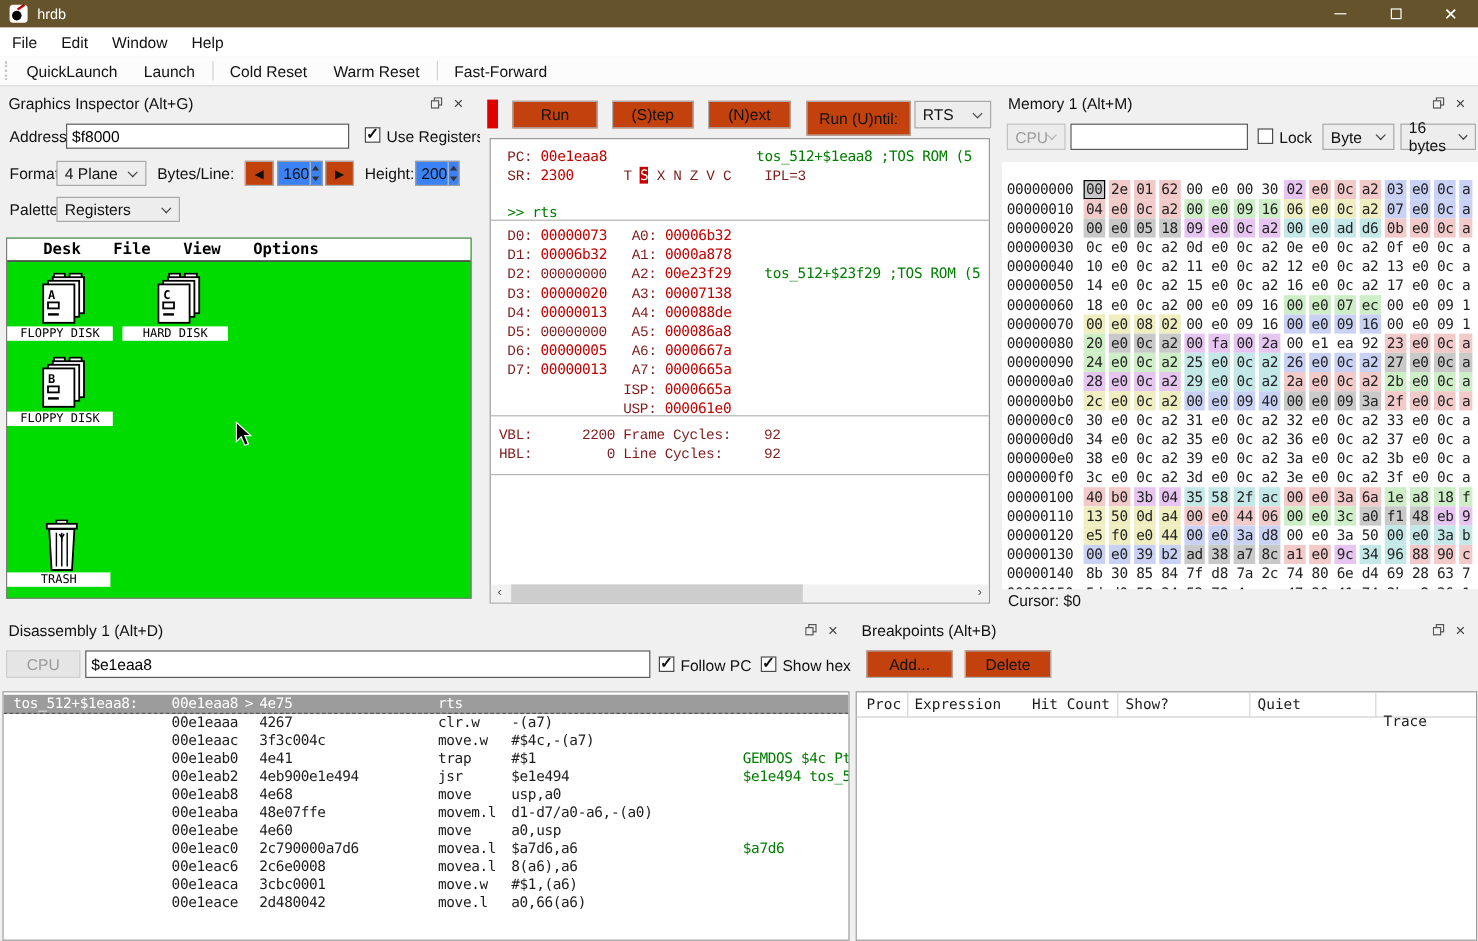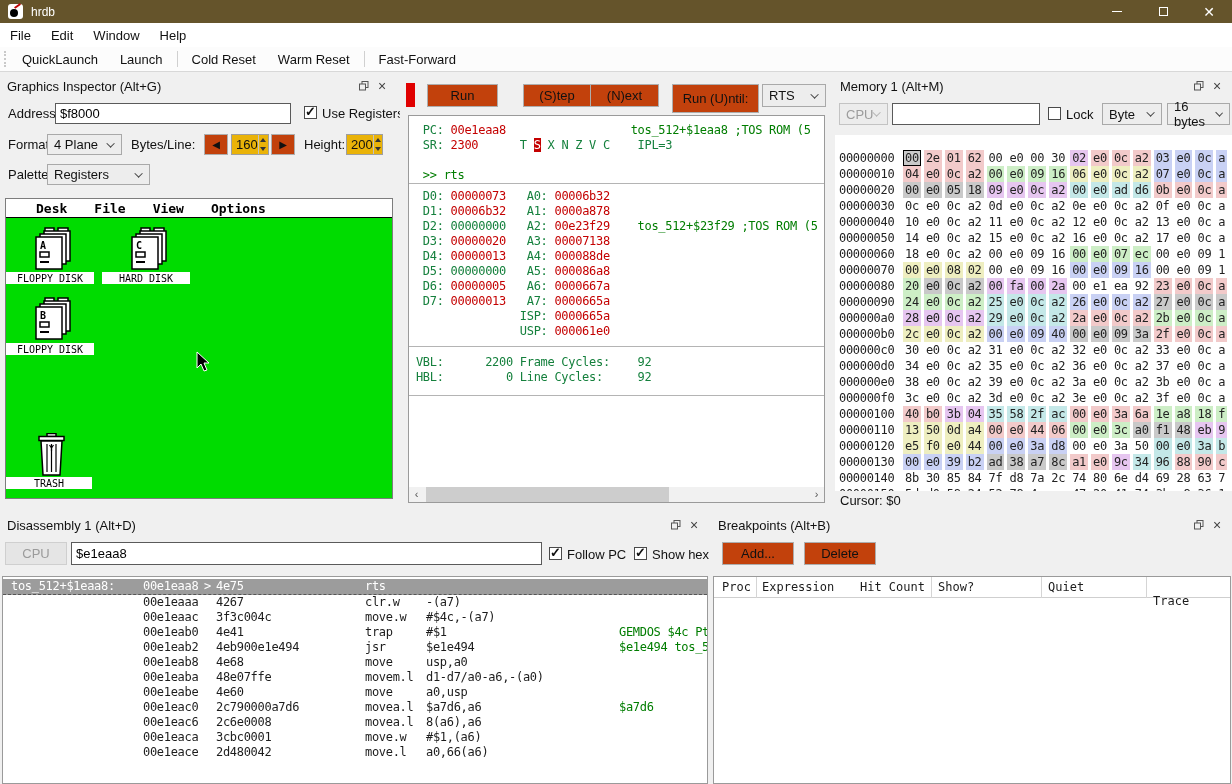--- a/index.html
+++ b/index.html
@@ -42,21 +42,21 @@
   .combo .chev { margin-left:auto; margin-right:6px; width:6px; height:6px; border:solid #444;
                  border-width:0 0 1.5px 1.5px; transform:rotate(-45deg) translateY(-2px); }
   .combo.disabled { color:#9c9c9c; background:#ececec; border-color:#c3c3c3; }
   .combo.disabled .chev { border-color:#b5b5b5; }
   .cbx { position:absolute; width:13px; height:13px; border:1px solid #4a4a4a; background:#fff; }
   .cbx.on::after { content:"\2713"; position:absolute; left:0px; top:-3px; font-size:13px; font-weight:bold; color:#101010; }
   .lbl { position:absolute; font-size:13px; white-space:nowrap; }
   .pbtn { position:absolute; background:#c2410c; border:1px solid #adadad; display:flex; align-items:center;
           justify-content:center; font-size:13px; }
   .pbtn.disabled { color:#9b9b9b; background:#e5e5e5; border-color:#cfcfcf; }
-  .spin { position:absolute; background:#eab308; border:1px solid #9f9f9f; display:flex; }
+  .spin { position:absolute; background:#3b82f6; border:1px solid #9f9f9f; display:flex; }
   .spin .sval { flex:1; display:flex; align-items:center; padding-left:4px; font-size:13px; }
   .spin .sbtns { width:13px; border-left:1px solid #c2c2c2; display:flex; flex-direction:column; }
   .spin .sbtns div { flex:1; display:flex; align-items:center; justify-content:center; }
   .tri-up { width:0; height:0; border-left:3px solid transparent; border-right:3px solid transparent; border-bottom:4px solid #333; }
   .tri-dn { width:0; height:0; border-left:3px solid transparent; border-right:3px solid transparent; border-top:4px solid #333; }
 
   
   #gfx { left:1px; top:75px; width:396px; height:436px; }
   #gem-desktop { position:absolute; left:4px; top:123px; width:388px; height:301px; border:1px solid #7d7d7d; background:#00dc00; }
   #gem-menubar { height:19px; background:#fff; border-bottom:1px solid #000; display:flex; align-items:center;
@@ -67,21 +67,21 @@
   #mouse-cursor { position:absolute; left:190px; top:152px; }
 
   
   #regs { left:400px; top:75px; width:432px; height:436px; }
   #run-indicator { position:absolute; left:6px; top:8px; width:9px; height:24px; background:#e00000; }
   #regbox { position:absolute; left:8px; top:40px; width:417px; height:388px; background:#fff;
             border:1px solid #9a9a9a; display:flex; flex-direction:column; }
   .regsec { border-bottom:1px solid #b4b4b4; }
   .rl { font-family:"DejaVu Sans Mono", monospace; font-size:12px; line-height:15px; letter-spacing:-0.3px;
         white-space:pre; }
-  .c-k { color:#15803d; } .c-r { color:#c40000; } .c-g { color:#007d00; }
+  .c-k { color:#7f1d1d;font-family:Liberation Mono, monospace; } .c-r { color:#c40000; } .c-g { color:#007d00; }
   .c-hl { color:#fff; background:#c40000; }
   #reg-top { height:68px; padding-top:7px; }
   #reg-main { height:163px; padding-top:5px; }
   #reg-cnt { height:49px; padding-top:8px; }
   #reg-rest { flex:1; border-bottom:none; position:relative; }
   .hscroll { position:absolute; left:0; bottom:0; right:0; height:15px; background:#f1f1f1; display:flex; align-items:center; }
   .hs-arrow { width:15px; text-align:center; font-size:11px; color:#555; line-height:15px; }
   .hs-track { flex:1; height:15px; position:relative; }
   .hs-thumb { position:absolute; left:2px; top:0; height:15px; width:63%; background:#cdcdcd; }
 
@@ -296,21 +296,21 @@
       <svg width="16" height="22">
           <polygon points="1,1 1,17 5,13 8,20 11,19 8,12 13,12" fill="#000" stroke="#fff" stroke-width="1"></polygon>
         </svg>
     </div>
   </div>
 </div>
 
 <div class="panel" id="regs">
   <div id="run-indicator"></div>
   <div class="pbtn" style="left:27px;top:9px;width:71px;height:23px">Run</div>
-  <div class="pbtn" style="left:123px;top:9px;width:68px;height:23px">(S)tep</div>
+  <div class="pbtn" style="left:110px;top:9px;width:68px;height:23px">(S)tep</div>
   <div class="pbtn" style="left:190px;top:9px;width:69px;height:23px">(N)ext</div>
   <div class="pbtn" style="left:272px;top:9px;width:87px;height:29px">Run (U)ntil:</div>
   <div class="combo" style="left:362px;top:9px;width:64px;height:23px">
     <span>RTS</span>
       <span class="chev"></span>
   </div>
   <div id="regbox">
     <div class="regsec" id="reg-top">
         <div class="rl"><span class="c-k">  PC: </span><span class="c-r">00e1eaa8</span><span class="c-k">                  </span><span class="c-g">tos_512+$1eaa8 ;TOS ROM (5</span></div>
         <div class="rl"><span class="c-k">  SR: </span><span class="c-r">2300</span><span class="c-k">      </span><span class="c-k">T </span><span class="c-hl">S</span><span class="c-k"> X N Z V C</span><span class="c-k">    </span><span class="c-k">IPL=3</span></div>

